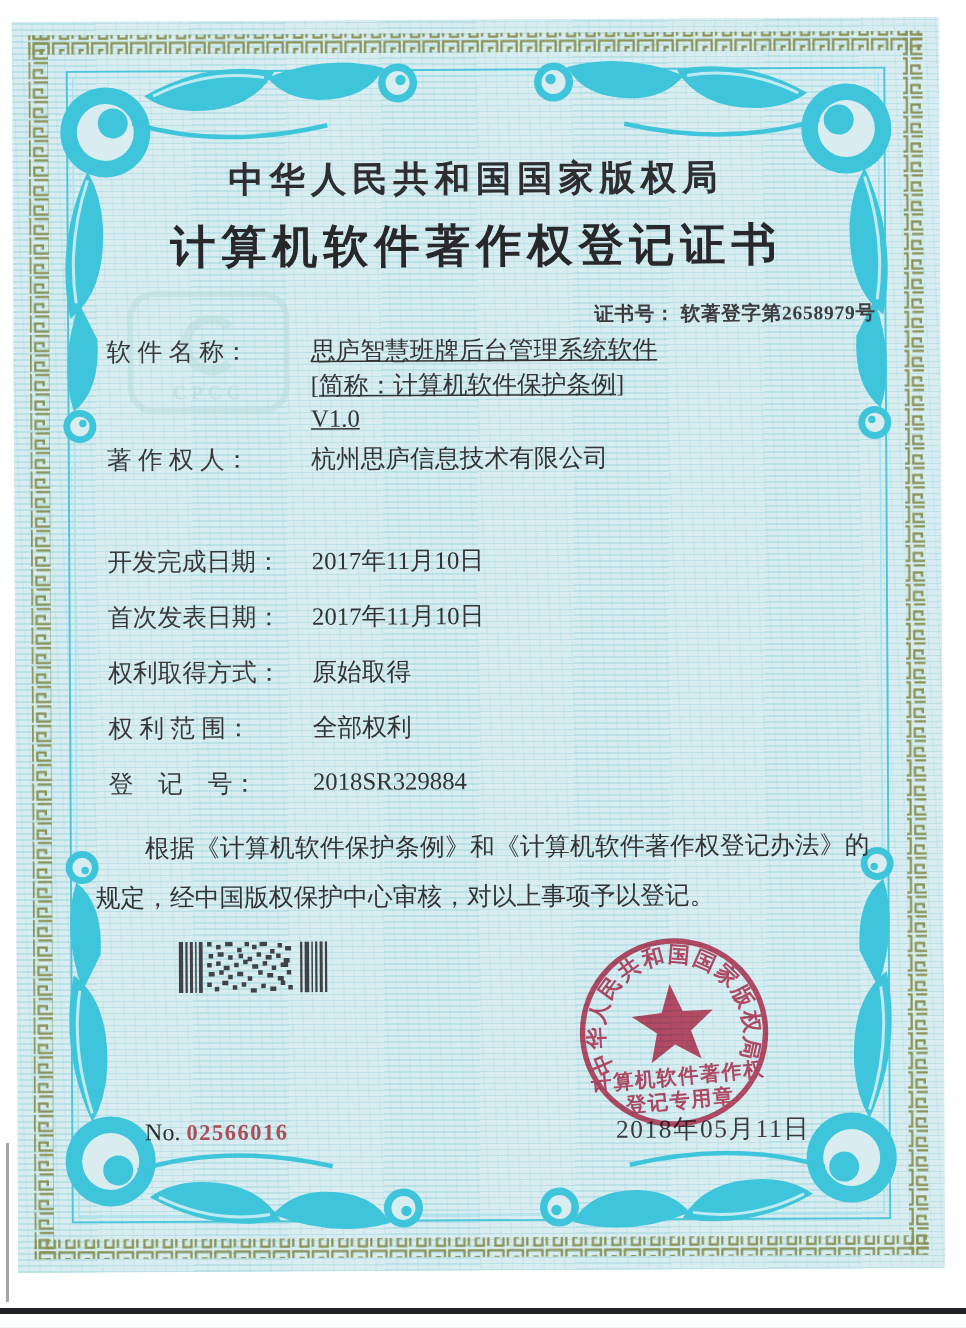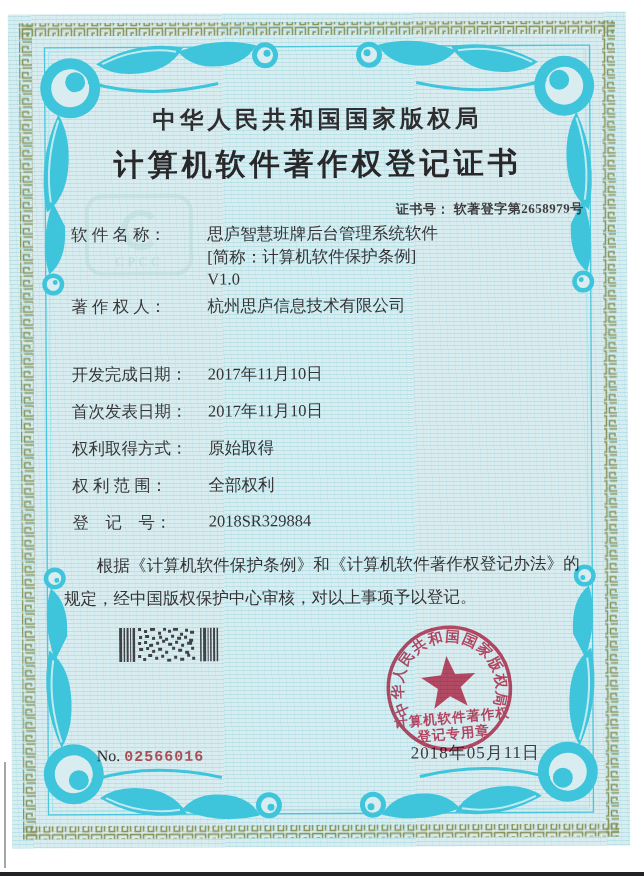--- a/index.html
+++ b/index.html
@@ -26,34 +26,34 @@
   }
   .cert-title {
     position:absolute; top:131px; left:0; width:100%; text-align:center;
     font-size:30px; font-weight:bold; letter-spacing:4px; color:#28282a;
   }
   .certno-line { position:absolute; top:188px; right:43px; font-size:13px; color:#3c3c3e; letter-spacing:0.5px;font-weight:bold; }
 
   .field { position:absolute; left:62px; font-size:16.5px; color:#333335; white-space:nowrap; }
   .field .lbl { display:inline-block; width:132px; vertical-align:top; color:#38383a; }
   .field .val { display:inline-block; vertical-align:top; }
-  .val-lines div { line-height:22.5px; }
+  .val-lines div { line-height:22.5px;text-decoration:underline; }
 
   .statement {
     position:absolute; left:53px; top:535px; width:516px;
     font-size:16.5px; line-height:33px; text-align:justify; text-indent:33px; color:#333335;
   }
 
   .barcode { position:absolute; left:108px; top:614px; }
 
   .stamp-date { position:absolute; left:361px; top:729px; font-size:17px; letter-spacing:1px; color:#3c3c40;margin-left:38px; }
   .stamp { position:absolute; left:358px; top:595px; mix-blend-mode:multiply; opacity:.93; }
 
   .serial { position:absolute; left:85px; top:733px; font-size:16px; color:#2c2c2e; }
-  .serial .num { font-family:Liberation Mono, monospace; font-size:15px; letter-spacing:1px; color:#a84f57; font-weight:bold; }
+  .serial .num { font-family:Liberation Serif, serif; font-size:15px; letter-spacing:1px; color:#a84f57; font-weight:bold; }
 
   svg text { font-family:"Liberation Serif", serif; }
 </style>
 </head>
 <body>
 
 <div class="scan-bottom-line"></div>
 <div class="scan-left-sliver"></div>
 
 <div class="cert">

